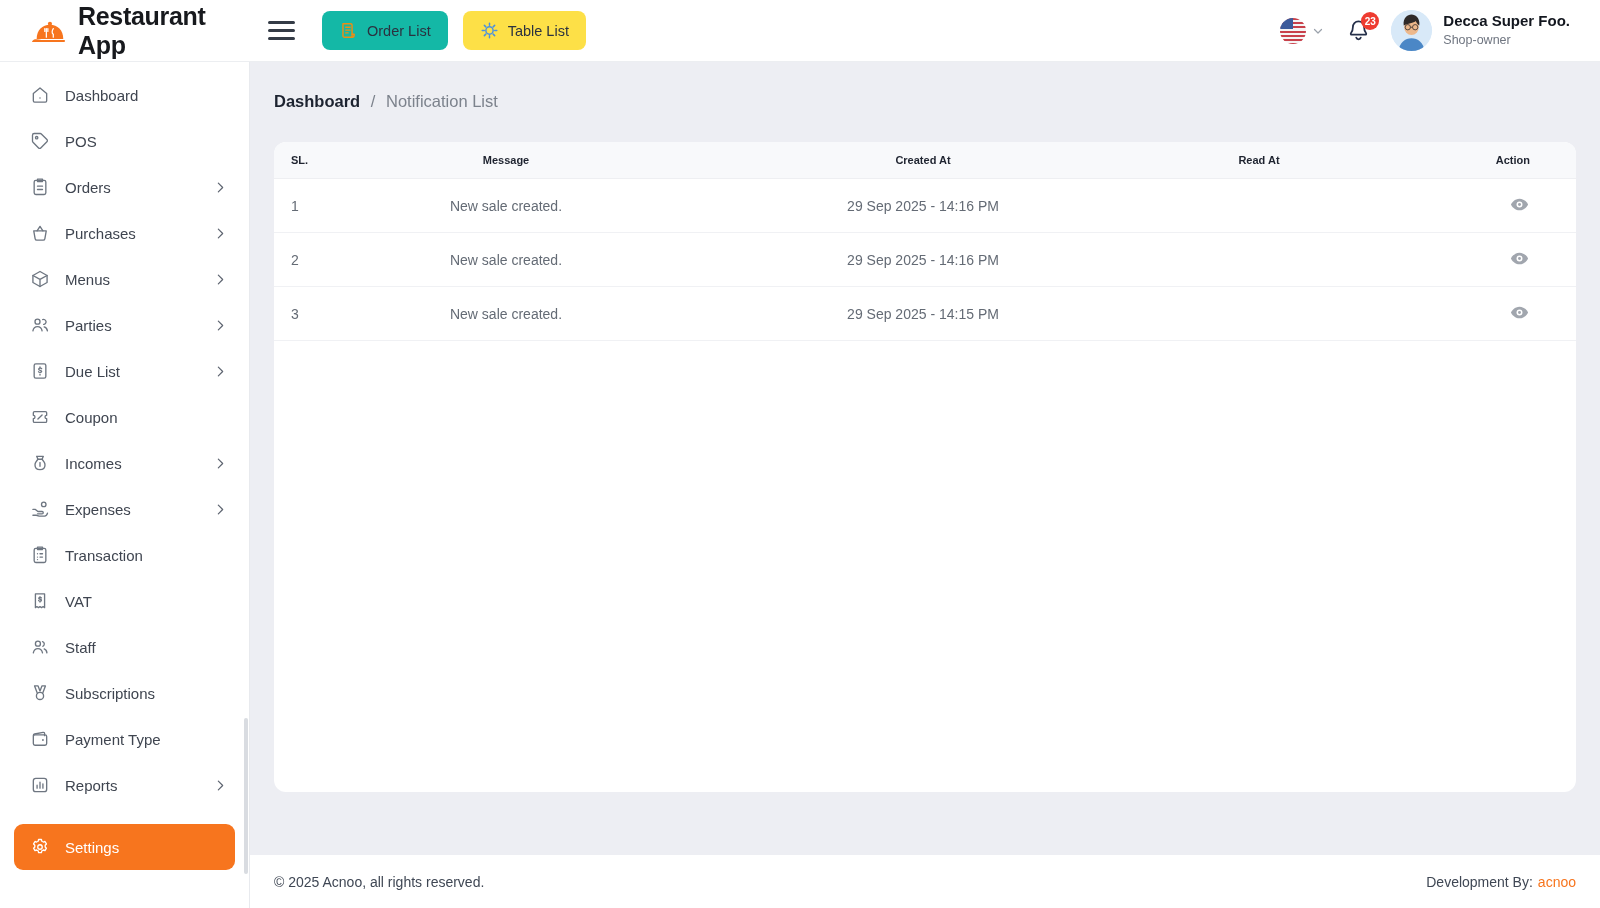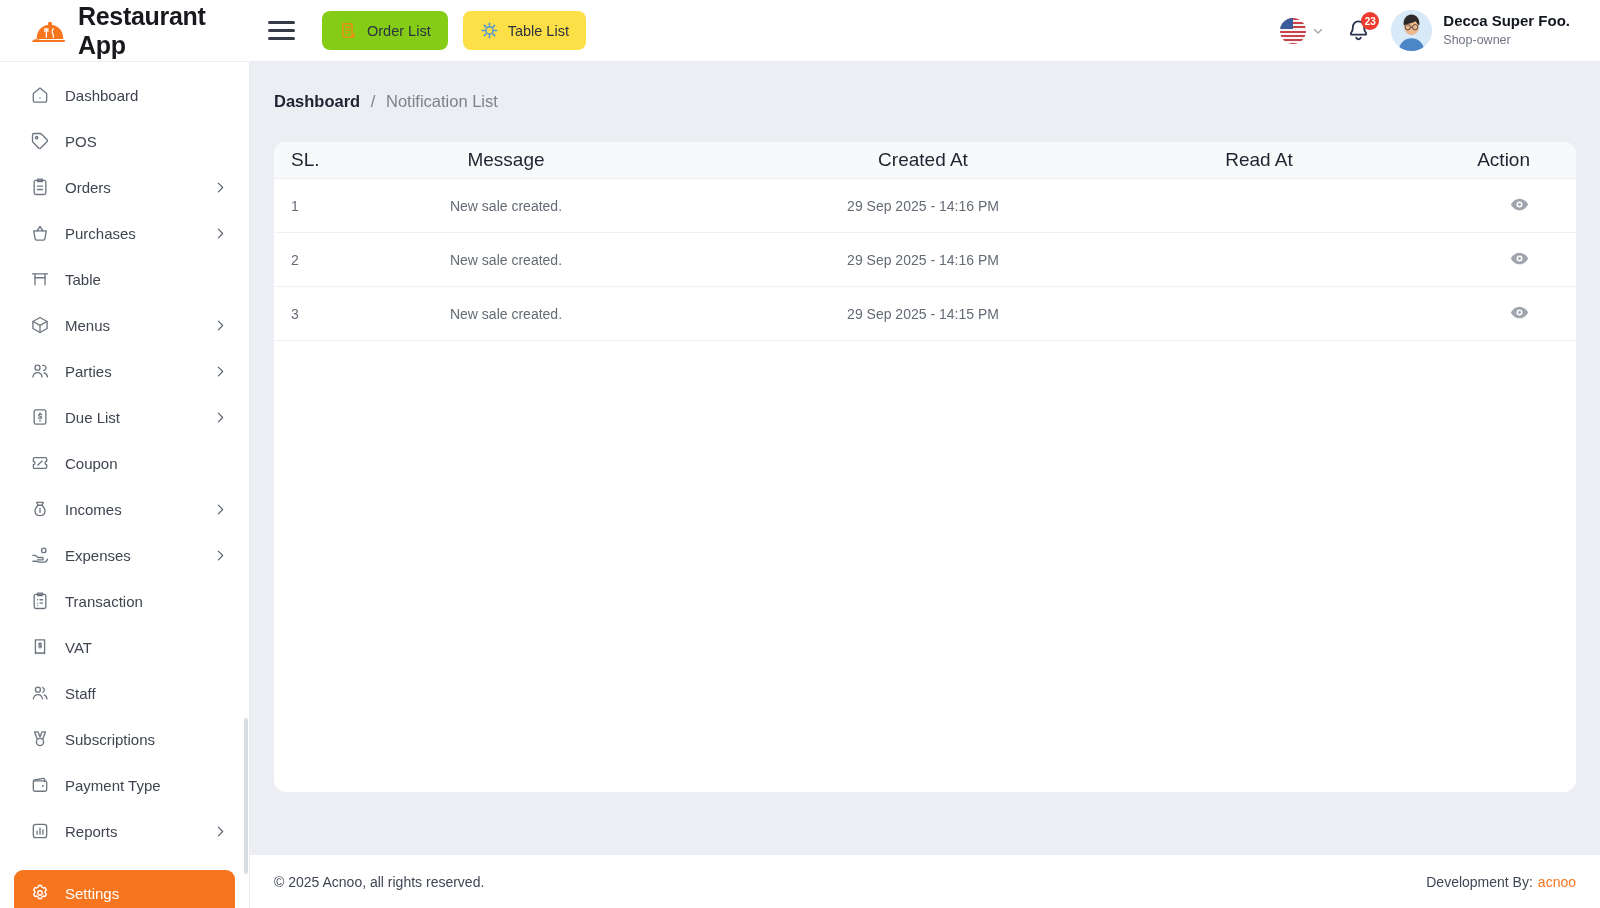--- a/index.html
+++ b/index.html
@@ -9,21 +9,21 @@
   
   .topbar { height:62px; background:#fff; border-bottom:1px solid #eceef1;
     display:flex; align-items:center; padding:0 30px; position:relative; z-index:5; }
   .logo { display:flex; align-items:center; gap:10px; width:228px; }
   .logo-text { font-size:25px; font-weight:800; color:#17191d; letter-spacing:-0.3px; }
   .hamburger { width:27px; display:flex; flex-direction:column; gap:5.5px; cursor:pointer; margin-left:10px; }
   .hamburger span { display:block; height:2.5px; background:#343b46; border-radius:2px; }
   .hdr-btn { display:flex; align-items:center; gap:9px; height:39px; padding:0 17px;
     border:none; border-radius:8px; font-size:14.5px; font-weight:500; color:#2b3240;
     cursor:pointer; font-family:inherit; }
-  .hdr-btn.order { background:#84cc16; margin-left:27px; }
+  .hdr-btn.order { background:#14b8a6; margin-left:27px; }
   .hdr-btn.table { background:#fde047; margin-left:15px; }
   .topbar-right { margin-left:auto; display:flex; align-items:center; }
   .flag-wrap { display:flex; align-items:center; gap:6px; cursor:pointer; }
   .flag { width:26px; height:26px; border-radius:50%; overflow:hidden; position:relative;
     background:repeating-linear-gradient(180deg,#c8414b 0 2.1px,#f5f5f5 2.1px 4.2px); }
   .flag .canton { position:absolute; left:0; top:0; width:13px; height:11px; background:#3c5b9b; }
   .bell-wrap { position:relative; margin-left:22px; cursor:pointer; }
   .badge { position:absolute; top:-6px; right:-8px; min-width:18px; height:18px; border-radius:50%;
     background:#ee3b30; color:#fff; font-size:10px; font-weight:700; display:flex;
     align-items:center; justify-content:center; }
@@ -51,21 +51,21 @@
 
   .main { flex:1; display:flex; flex-direction:column; background:#edeef3; min-width:0;gap:40px; }
   .content { flex:1; display:flex; flex-direction:column; padding:30px 24px 23px; min-height:0; }
   .breadcrumb { font-size:16.5px; margin-bottom:31px; }
   .bc-current { font-weight:700; color:#1d2330; }
   .bc-sep { color:#7c828c; margin:0 6px; }
   .bc-page { color:#7c828c; }
 
   .card { background:#fff; border-radius:12px; flex:1; overflow:hidden; }
   .trow { display:grid; grid-template-columns:56px 352px 482px 190px 1fr; align-items:center; }
-  .thead { background:#f8f9fb; height:37px; font-size:19px; font-weight:400; color:#1f2430;
+  .thead { background:#f8f9fb; height:37px; font-size:11px; font-weight:700; color:#1f2430;
     border-bottom:1px solid #eeeff2; }
   .tbody-row { height:54px; font-size:14px; color:#646b75; border-bottom:1px solid #f0f1f4;
     background:#fff; }
   .cell-sl { padding-left:17px; text-align:left; }
   .cell-c { text-align:center; }
   .cell-action { text-align:right; padding-right:46px; }
   .eye-btn { background:none; border:none; cursor:pointer; padding:0; line-height:0; }
 
   .footer { height:53px; background:#fff; display:flex; align-items:center;
     justify-content:space-between; padding:0 24px; font-size:14px; color:#3f4754; }
@@ -205,30 +205,20 @@
         </svg>
       </span>
       <span class="slabel">Purchases</span>
       <span class="chev">
           <svg width="13" height="13" viewBox="0 0 24 24" fill="none" stroke="currentColor" stroke-width="2.2" stroke-linecap="round" stroke-linejoin="round">
             <path d="M8 4l8 8-8 8"></path>
           </svg>
         </span>
     </div>
 
-    <div class="side-item">
-      <span class="sicon">
-        <svg width="20" height="20" viewBox="0 0 24 24" fill="none" stroke="currentColor" stroke-width="1.6" stroke-linecap="round" stroke-linejoin="round">
-          <path d="M3 5.8h18"></path>
-            <path d="M6 5.8V19M18 5.8V19"></path>
-            <path d="M6 10.5h12"></path>
-        </svg>
-      </span>
-      <span class="slabel">Table</span>
-    </div>
 
     <div class="side-item">
       <span class="sicon">
         <svg width="20" height="20" viewBox="0 0 24 24" fill="none" stroke="currentColor" stroke-width="1.6" stroke-linecap="round" stroke-linejoin="round">
           <path d="M12 3l8.5 4.8v8.4L12 21l-8.5-4.8V7.8z"></path>
             <path d="M3.5 7.8 12 12.5l8.5-4.7M12 12.5V21"></path>
         </svg>
       </span>
       <span class="slabel">Menus</span>
       <span class="chev">

